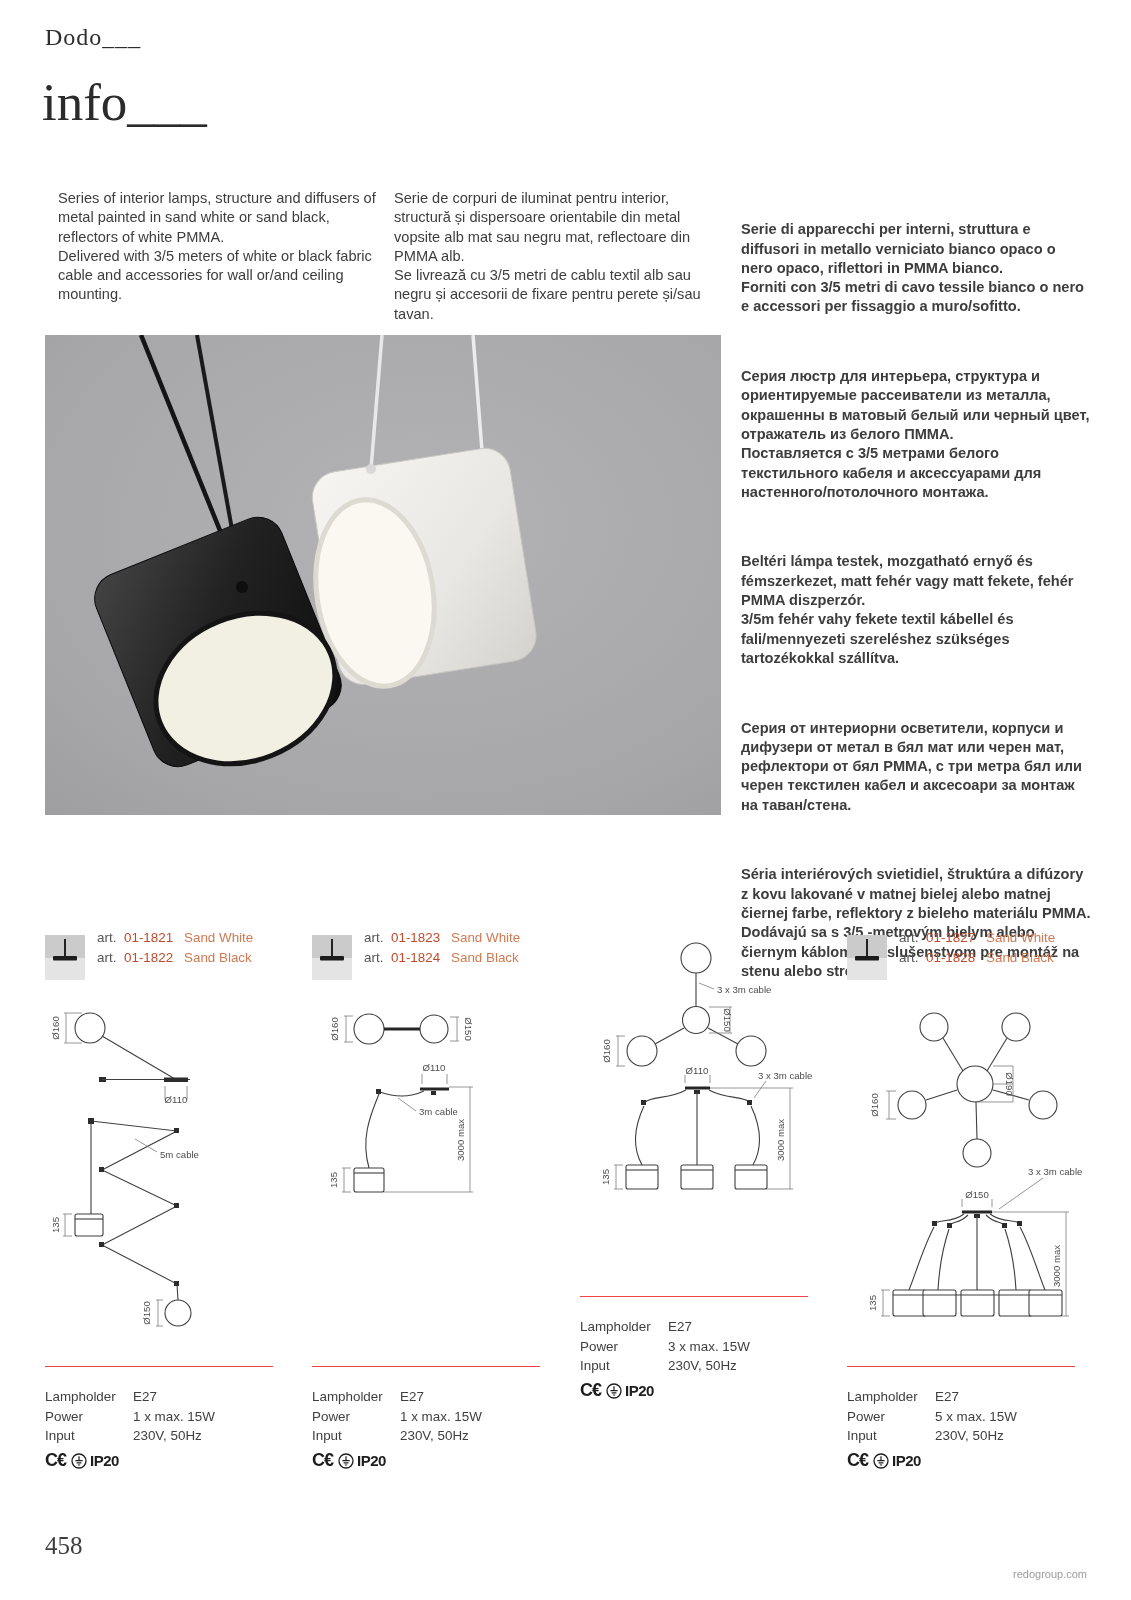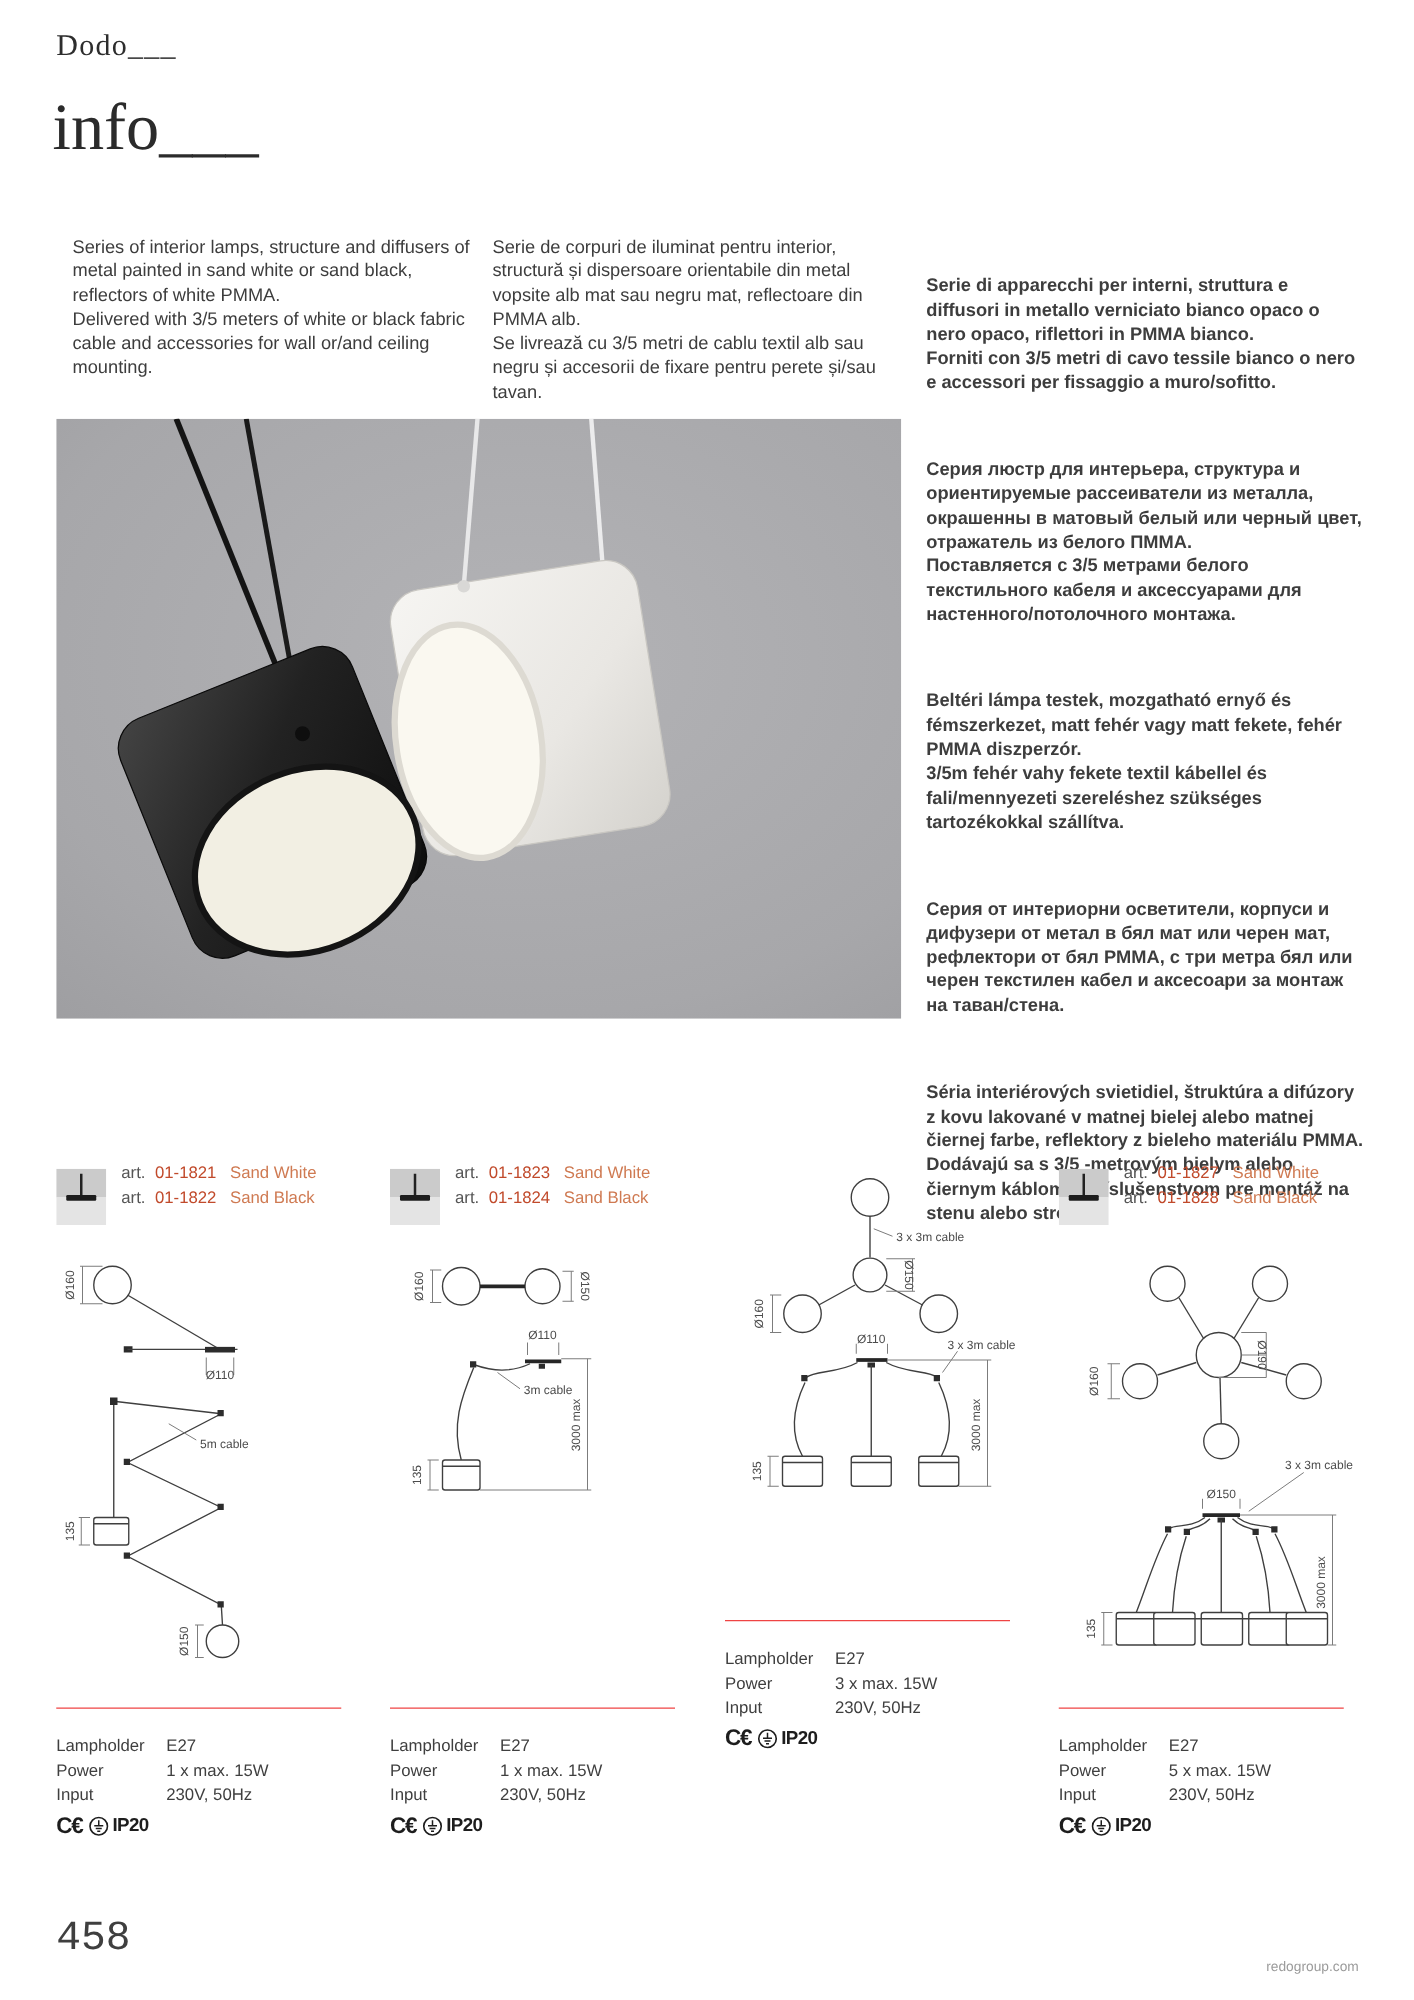--- a/index.html
+++ b/index.html
@@ -39,21 +39,21 @@
   text.dlab{font-family:"Liberation Sans",sans-serif;font-size:9.6px;fill:#4c4c4c;}
   
   .spec{border-top:1px solid #ef4444;width:228px;margin-top:18px;padding-top:20px;}
   .spec-row{display:flex;font-size:13.4px;line-height:19.6px;color:#3f3f3f;}
   .spec-label{width:88px;flex:0 0 auto;}
   .cert-row{display:flex;align-items:center;margin-top:4px;height:22px;}
   .ce{font-size:18px;font-weight:bold;color:#1d1d1d;letter-spacing:-1px;}
   .earth{margin:0 3px 0 5px;}
   .ip{font-size:15px;font-weight:bold;color:#1d1d1d;letter-spacing:-0.5px;}
   
-  .pagenum{left:45px;top:1532px;font-family:Liberation Mono, monospace;font-size:33px;color:#3f3f3f;}
+  .pagenum{left:45px;top:1532px;font-family:Liberation Serif, serif;font-size:25px;color:#3f3f3f;}
   .website{right:44px;top:1546px;font-size:11px;color:#9b9b9b;}
   a.website{text-decoration:none;margin-top:22px;}
 </style>
 </head>
 <body>
 
 <div class="abs brand">Dodo___</div>
 <div class="abs title">info___</div>
 
 <div class="abs intro intro-en">Series of interior lamps, structure and diffusers of metal painted in sand white or sand black, reflectors of white PMMA.

